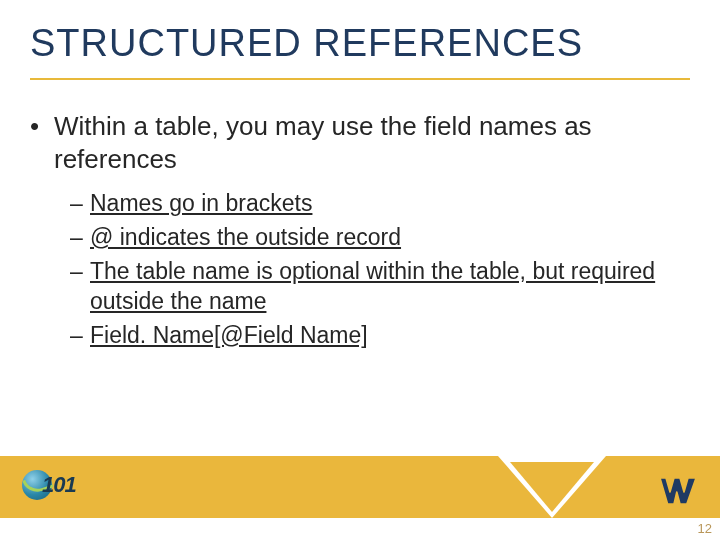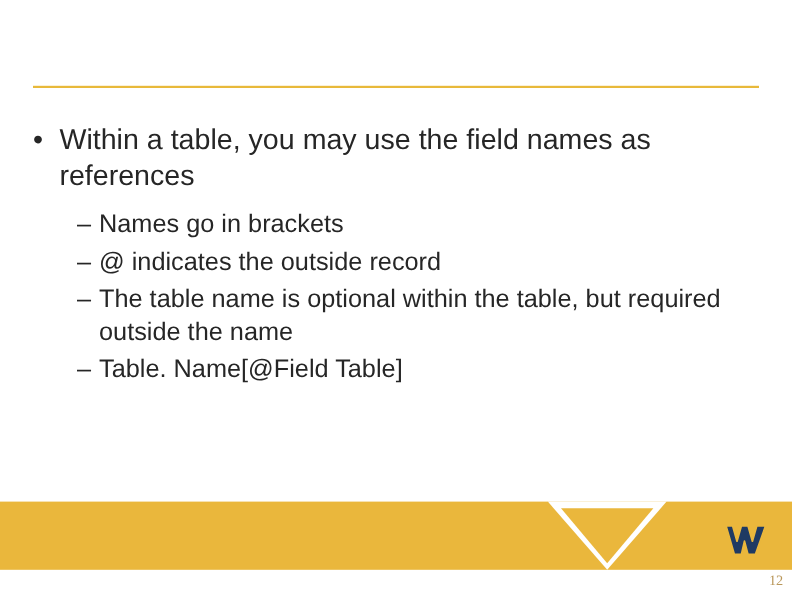--- a/index.html
+++ b/index.html
@@ -7,39 +7,40 @@
   .slide { position: relative; width: 720px; height: 540px; background: #fff; }
   .title { position: absolute; left: 30px; top: 22px; font-size: 38px; letter-spacing: 1px; color: #203a5e; font-weight: 400; }
   .title-rule { position: absolute; left: 30px; top: 78px; width: 660px; height: 2px; background: #e8b93a; }
   .content { position: absolute; left: 30px; top: 110px; width: 640px; color: #262626; }
   .b1 { display: flex; font-size: 26px; line-height: 1.25; margin-bottom: 14px; }
   .b1 .dot { width: 24px; flex: 0 0 24px; }
   .b1 .txt { flex: 1; }
   .sub { margin-left: 40px; }
   .s1 { display: flex; font-size: 23px; line-height: 1.3; margin-bottom: 4px; color: #262626; }
   .s1 .dash { width: 20px; flex: 0 0 20px; }
-  .s1 .txt { flex: 1; }
+  .s1 .txt { flex: 1; text-decoration: underline; }
   .band { position: absolute; left: 0; bottom: 22px; width: 720px; height: 62px; background: #eab73c; }
   .chev-outer { position: absolute; left: 498px; bottom: 22px; width: 0; height: 0;
     border-left: 54px solid transparent; border-right: 54px solid transparent; border-top: 62px solid #fff; }
   .chev-inner { position: absolute; left: 510px; bottom: 28px; width: 0; height: 0;
     border-left: 42px solid transparent; border-right: 42px solid transparent; border-top: 50px solid #eab73c; }
   .logo101 { position: absolute; left: 22px; bottom: 30px; width: 52px; height: 44px; }
   .logo101 .globe { position: absolute; left: 0; top: 4px; width: 30px; height: 30px; border-radius: 50%;
     background: radial-gradient(circle at 35% 30%, #8fd0e8 0%, #2a87a8 55%, #1a5f78 100%); }
   .logo101 .swoosh { position: absolute; left: 2px; top: 10px; width: 28px; height: 16px; border: 3px solid #a6d25a; border-top: none; border-right: none; border-radius: 0 0 0 18px; transform: rotate(-18deg); }
   .logo101 .num { position: absolute; left: 20px; top: 6px; font-size: 22px; font-weight: 700; color: #1a3a52; font-style: italic; letter-spacing: -1px; }
   .wv { position: absolute; right: 22px; bottom: 30px; width: 40px; height: 40px; }
   .wv svg { width: 40px; height: 40px; display: block; }
-  .pagenum { position: absolute; right: 8px; bottom: 4px; font-size: 13px; color: #b9975a; font-family: Liberation Serif, serif; }
+  .pagenum { position: absolute; right: 8px; bottom: 4px; font-size: 13px; color: #b9975a; }
 </style>
 </head>
 <body>
 
 <div class="slide">
+  <div class="title">STRUCTURED REFERENCES</div>
   <div class="title-rule"></div>
 
   <div class="content">
     <div class="b1">
       <div class="dot">•</div>
       <div class="txt">Within a table, you may use the field names as references</div>
     </div>
     <div class="sub">
       <div class="s1">
         <div class="dash">–</div>
@@ -48,29 +49,34 @@
       <div class="s1">
         <div class="dash">–</div>
         <div class="txt">@ indicates the outside record</div>
       </div>
       <div class="s1">
         <div class="dash">–</div>
         <div class="txt">The table name is optional within the table, but required outside the name</div>
       </div>
       <div class="s1">
         <div class="dash">–</div>
-        <div class="txt">Table. Name[@Field Table]</div>
+        <div class="txt">Field. Name[@Field Name]</div>
       </div>
     </div>
   </div>
 
   <div class="band"></div>
   <div class="chev-outer"></div>
   <div class="chev-inner"></div>
 
+  <div class="logo101">
+    <div class="globe"></div>
+    <div class="swoosh"></div>
+    <div class="num">101</div>
+  </div>
 
   <div class="wv">
     <svg viewBox="0 0 100 100">
       <path d="M5 20 L20 20 L30 55 L40 20 L55 20 L65 55 L75 20 L95 20 L72 85 L55 85 L47 55 L40 85 L24 85 Z" fill="#1f3a63" stroke="#eab73c" stroke-width="4" stroke-linejoin="round"></path>
     </svg>
   </div>
 
   <div class="pagenum">12</div>
 </div>
 

